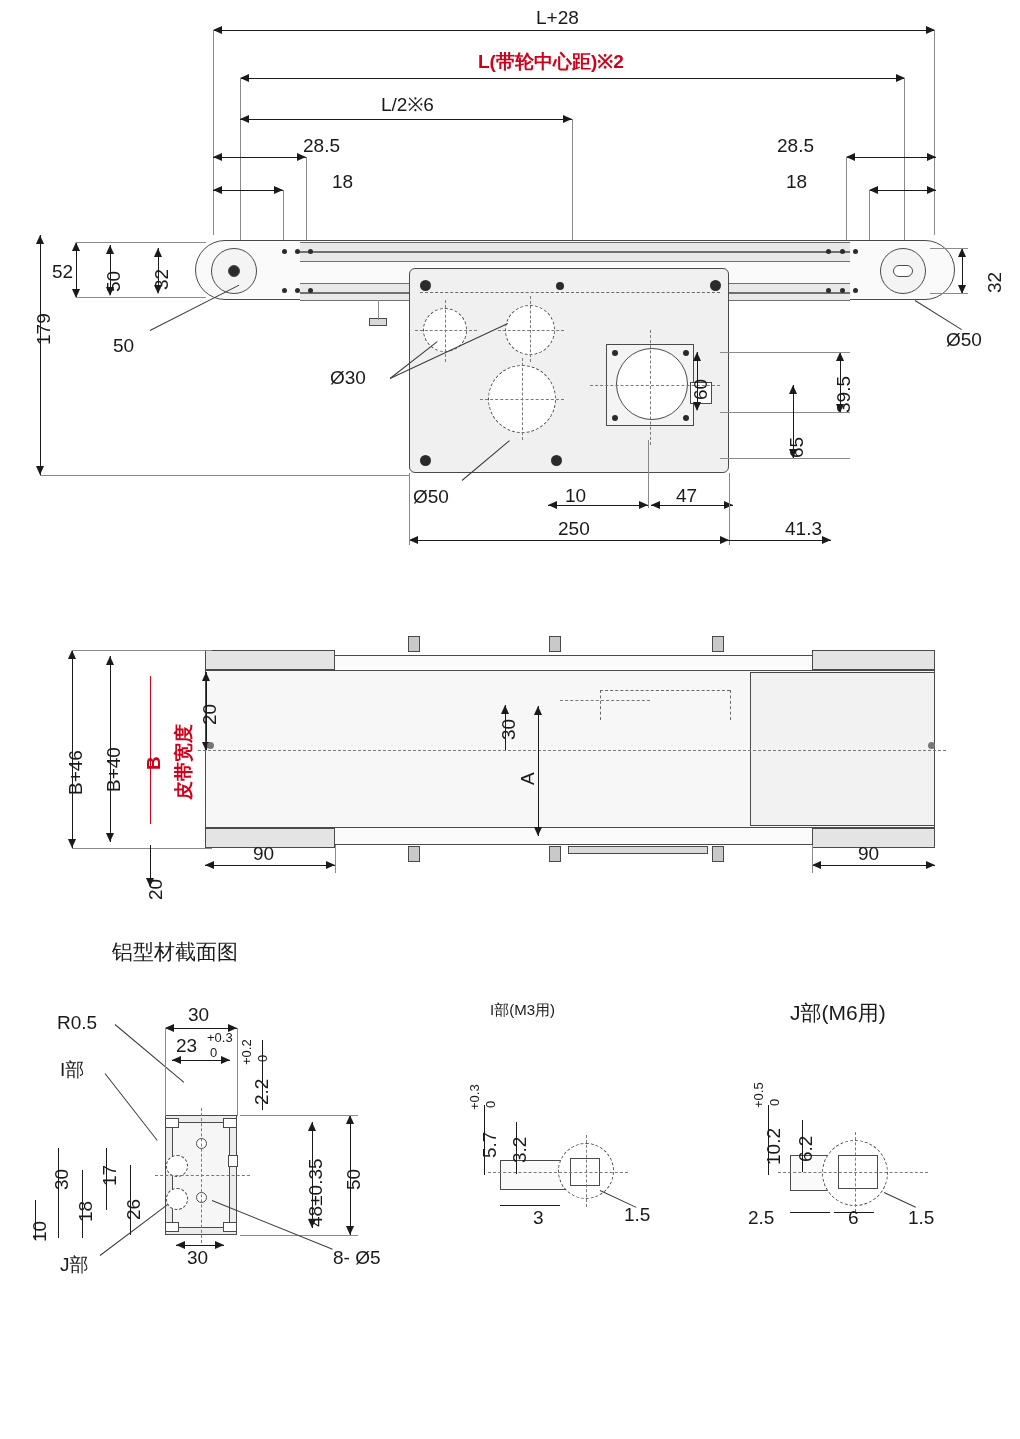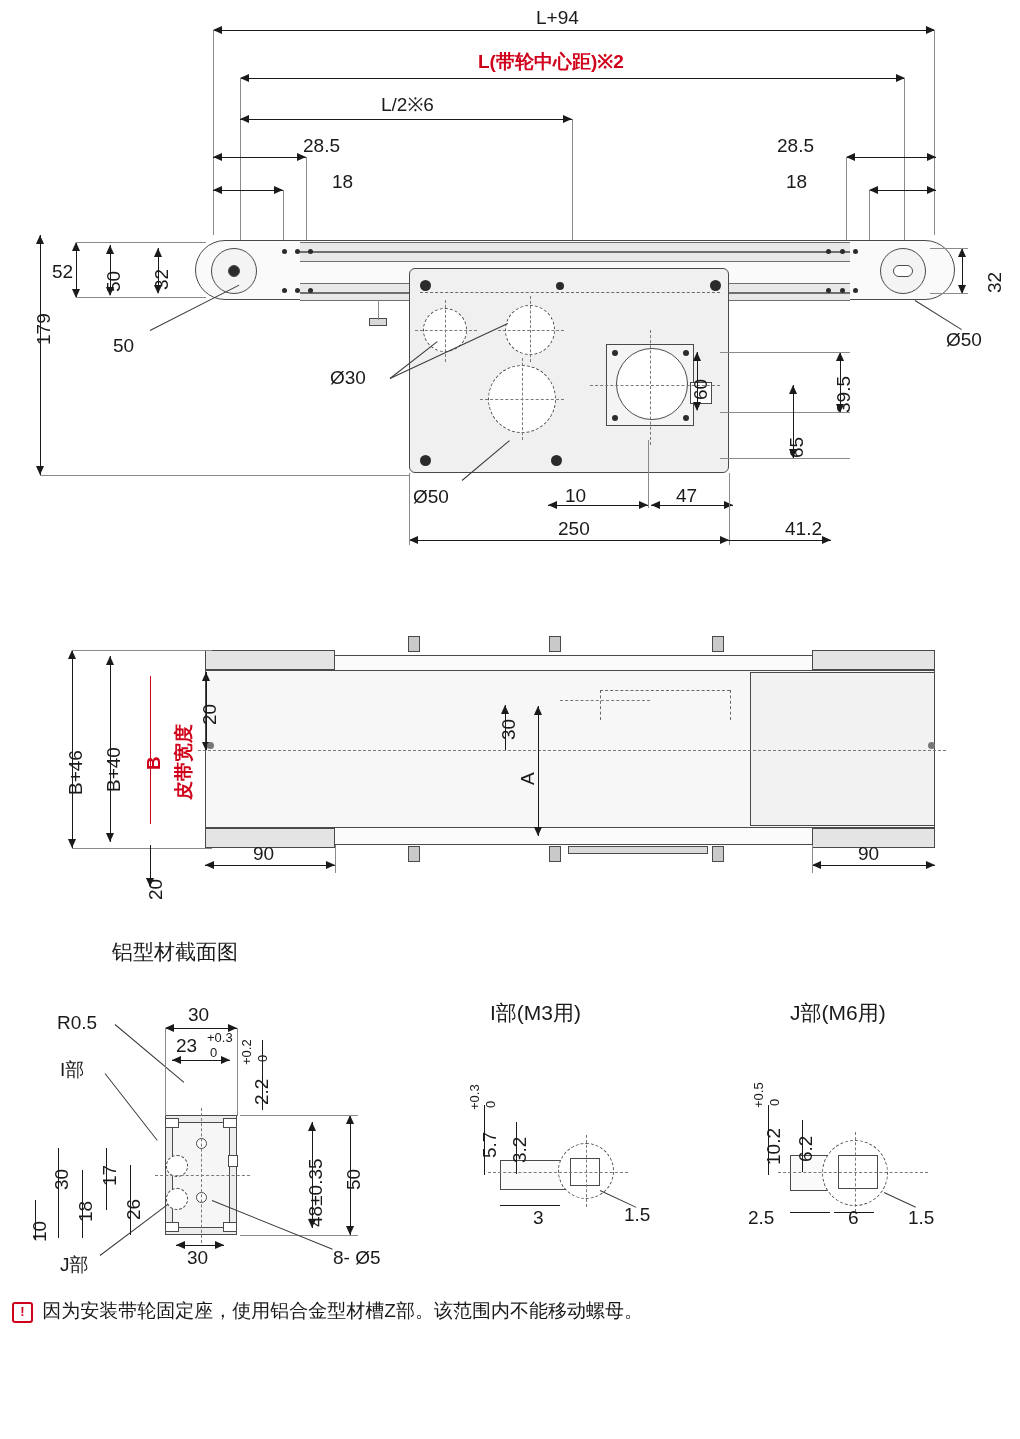--- a/index.html
+++ b/index.html
@@ -38,21 +38,21 @@
 </head>
 <body>
 
 <div>
 
   <div class="dim h" style="left:213px;top:30px;width:722px;"></div>
   <div class="arrowL" style="left:213px;top:26px;"></div>
   <div class="arrowR" style="left:926px;top:26px;"></div>
   <div class="ext" style="left:213px;top:30px;height:205px;"></div>
   <div class="ext" style="left:934px;top:30px;height:205px;"></div>
-  <div class="lbl" style="left:536px;top:8px;">L+94</div>
+  <div class="lbl" style="left:536px;top:8px;">L+28</div>
 
   <div class="dim h" style="left:240px;top:78px;width:665px;"></div>
   <div class="arrowL" style="left:240px;top:74px;"></div>
   <div class="arrowR" style="left:896px;top:74px;"></div>
   <div class="ext" style="left:240px;top:78px;height:190px;"></div>
   <div class="ext" style="left:904px;top:78px;height:190px;"></div>
   <div class="lbl red" style="left:478px;top:52px;font-weight:bold;">L(带轮中心距)※2</div>
 
   <div class="dim h" style="left:240px;top:119px;width:332px;"></div>
   <div class="arrowL" style="left:240px;top:115px;"></div>
@@ -213,21 +213,21 @@
 
   <div class="dim h" style="left:409px;top:540px;width:320px;"></div>
   <div class="arrowL" style="left:409px;top:536px;"></div>
   <div class="arrowR" style="left:720px;top:536px;"></div>
   <div class="ext" style="left:409px;top:473px;height:72px;"></div>
   <div class="ext" style="left:729px;top:473px;height:72px;"></div>
   <div class="lbl" style="left:558px;top:519px;">250</div>
 
   <div class="dim h" style="left:729px;top:540px;width:102px;"></div>
   <div class="arrowR" style="left:822px;top:536px;"></div>
-  <div class="lbl" style="left:785px;top:519px;">41.2</div>
+  <div class="lbl" style="left:785px;top:519px;">41.3</div>
 
   <div class="body" style="left:369px;top:318px;width:18px;height:8px;background:#d8d8d8;"></div>
   <div class="ext" style="left:378px;top:300px;height:20px;"></div>
 </div>
 
 <div>
   <div class="body" style="left:205px;top:655px;width:730px;height:190px;background:#fbfbfb;"></div>
   <div class="body" style="left:205px;top:650px;width:130px;height:20px;background:#e4e4e4;"></div>
   <div class="body" style="left:205px;top:828px;width:130px;height:20px;background:#e4e4e4;"></div>
   <div class="body" style="left:812px;top:650px;width:123px;height:20px;background:#e4e4e4;"></div>
@@ -371,21 +371,21 @@
   <div class="dim h" style="left:176px;top:1245px;width:48px;"></div>
   <div class="arrowL" style="left:176px;top:1241px;"></div>
   <div class="arrowR" style="left:215px;top:1241px;"></div>
   <div class="lbl" style="left:187px;top:1248px;">30</div>
 
   <div class="lbl" style="left:333px;top:1248px;">8- Ø5</div>
   <div class="leader" style="left:212px;top:1200px;width:130px;transform:rotate(22deg);"></div>
 </div>
 
 <div>
-  <div class="lbl" style="left:490px;top:1002px;font-size:21px;">I部(M3用)</div>
+  <div class="lbl" style="left:490px;top:1002px;font-size:15px;">I部(M3用)</div>
   <div class="profile" style="left:500px;top:1160px;width:86px;height:30px;background:#fafafa;"></div>
   <div class="hole" style="left:558px;top:1143px;width:56px;height:56px;border-style:dashed;"></div>
   <div class="profile" style="left:570px;top:1158px;width:30px;height:28px;background:#fff;"></div>
   <div class="cl" style="left:488px;top:1172px;width:140px;"></div>
   <div class="clv" style="left:586px;top:1135px;height:72px;"></div>
 
   <div class="dim v" style="left:484px;top:1105px;height:70px;"></div>
   <div class="lbl vert" style="left:480px;top:1158px;">5.7</div>
   <div class="lbl vert" style="left:468px;top:1110px;font-size:13px;">+0.3</div>
   <div class="lbl vert" style="left:484px;top:1108px;font-size:13px;">0</div>
@@ -418,17 +418,13 @@
 
   <div class="dim h" style="left:790px;top:1212px;width:40px;"></div>
   <div class="lbl" style="left:748px;top:1208px;">2.5</div>
   <div class="dim h" style="left:834px;top:1212px;width:40px;"></div>
   <div class="lbl" style="left:848px;top:1208px;">6</div>
   <div class="leader" style="left:884px;top:1192px;width:35px;transform:rotate(25deg);"></div>
   <div class="lbl" style="left:908px;top:1208px;">1.5</div>
 </div>
 
 <div class="notes">
-  <div>
-    <span class="warn">!</span>
-    <span>因为安装带轮固定座，使用铝合金型材槽Z部。该范围内不能移动螺母。</span>
-  </div>
 </div>
 
 </body></html>

